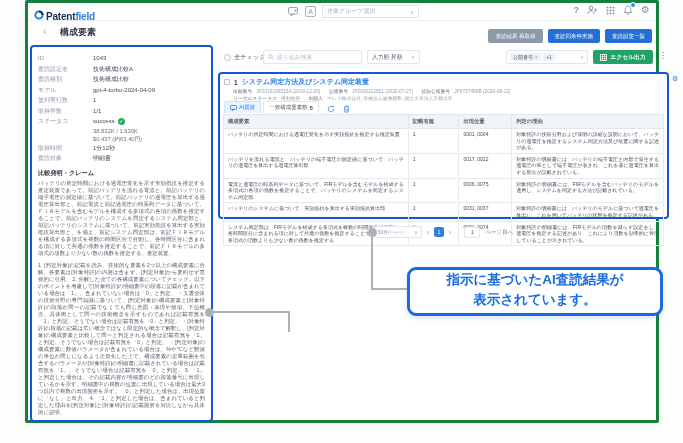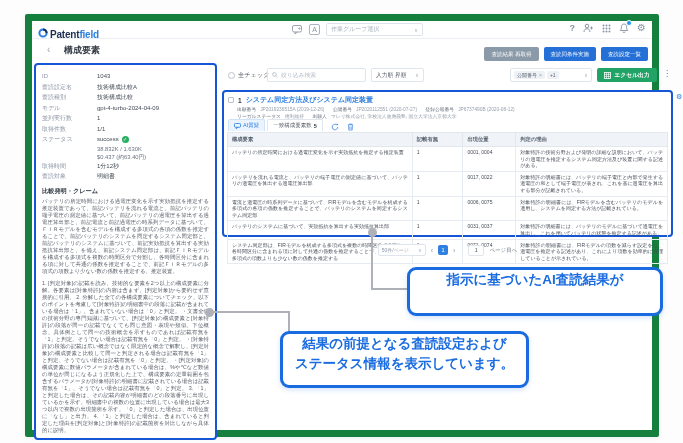--- a/index.html
+++ b/index.html
@@ -1,20 +1,20 @@
 <!DOCTYPE html>
 <html><head>
 <meta charset="utf-8">
 <style>
   * { margin:0; padding:0; box-sizing:border-box; }
   html,body { width:683px; height:443px; background:#fdfdfd; overflow:hidden;
     font-family:"Liberation Sans","DejaVu Sans",sans-serif; }
   .page { position:relative; width:683px; height:443px; }
-  .app { position:absolute; left:25px; top:14px; width:634px; height:423px;
-    background:#fff; border:7px solid #15803d; border-radius:2px;
+  .app { position:absolute; left:25px; top:0; width:634px; height:423px;
+    background:#fff; border:3px solid #15803d; border-radius:2px;
     box-shadow:0 1px 4px rgba(40,60,90,.08); }
 
   
   .hdr { position:absolute; left:0; top:0; right:0; height:18px;
     border-bottom:1px solid #eceff3; }
   .logo { position:absolute; left:6px; top:3px; display:flex; align-items:center; gap:2px; cursor:pointer; }
   .logo .lg1 { font-size:10px; font-weight:bold; color:#1c2e54; letter-spacing:-.2px; }
   .logo .lg2 { font-size:10px; font-weight:bold; color:#2b7de0; letter-spacing:-.2px; }
   .hdr-mid { position:absolute; left:260px; top:2px; display:flex; align-items:center; gap:6px; }
   .hicon { display:inline-flex; align-items:center; justify-content:center; cursor:pointer; }
@@ -382,18 +382,15 @@
 
   <span class="conn-dot" style="left:368px; top:228px;"></span>
   <span class="conn" style="left:371px; top:236px; width:2px; height:54px;"></span>
   <span class="conn" style="left:371px; top:288px; width:37px; height:2px;"></span>
   <span class="conn-dot" style="left:205px; top:308px;"></span>
   <span class="conn" style="left:212px; top:311px; width:78px; height:2px;"></span>
   <span class="conn" style="left:288px; top:311px; width:2px; height:21px;"></span>
 
   <div class="callout co1">
     <div>指示に基づいたAI査読結果が</div>
-  </div>
-  <div class="callout co2">
-    <div>結果の前提となる査読設定および</div>
-    <div>ステータス情報を表示しています。</div>
+    <div>表示されています。</div>
   </div>
 </div>
 
 </body></html>

